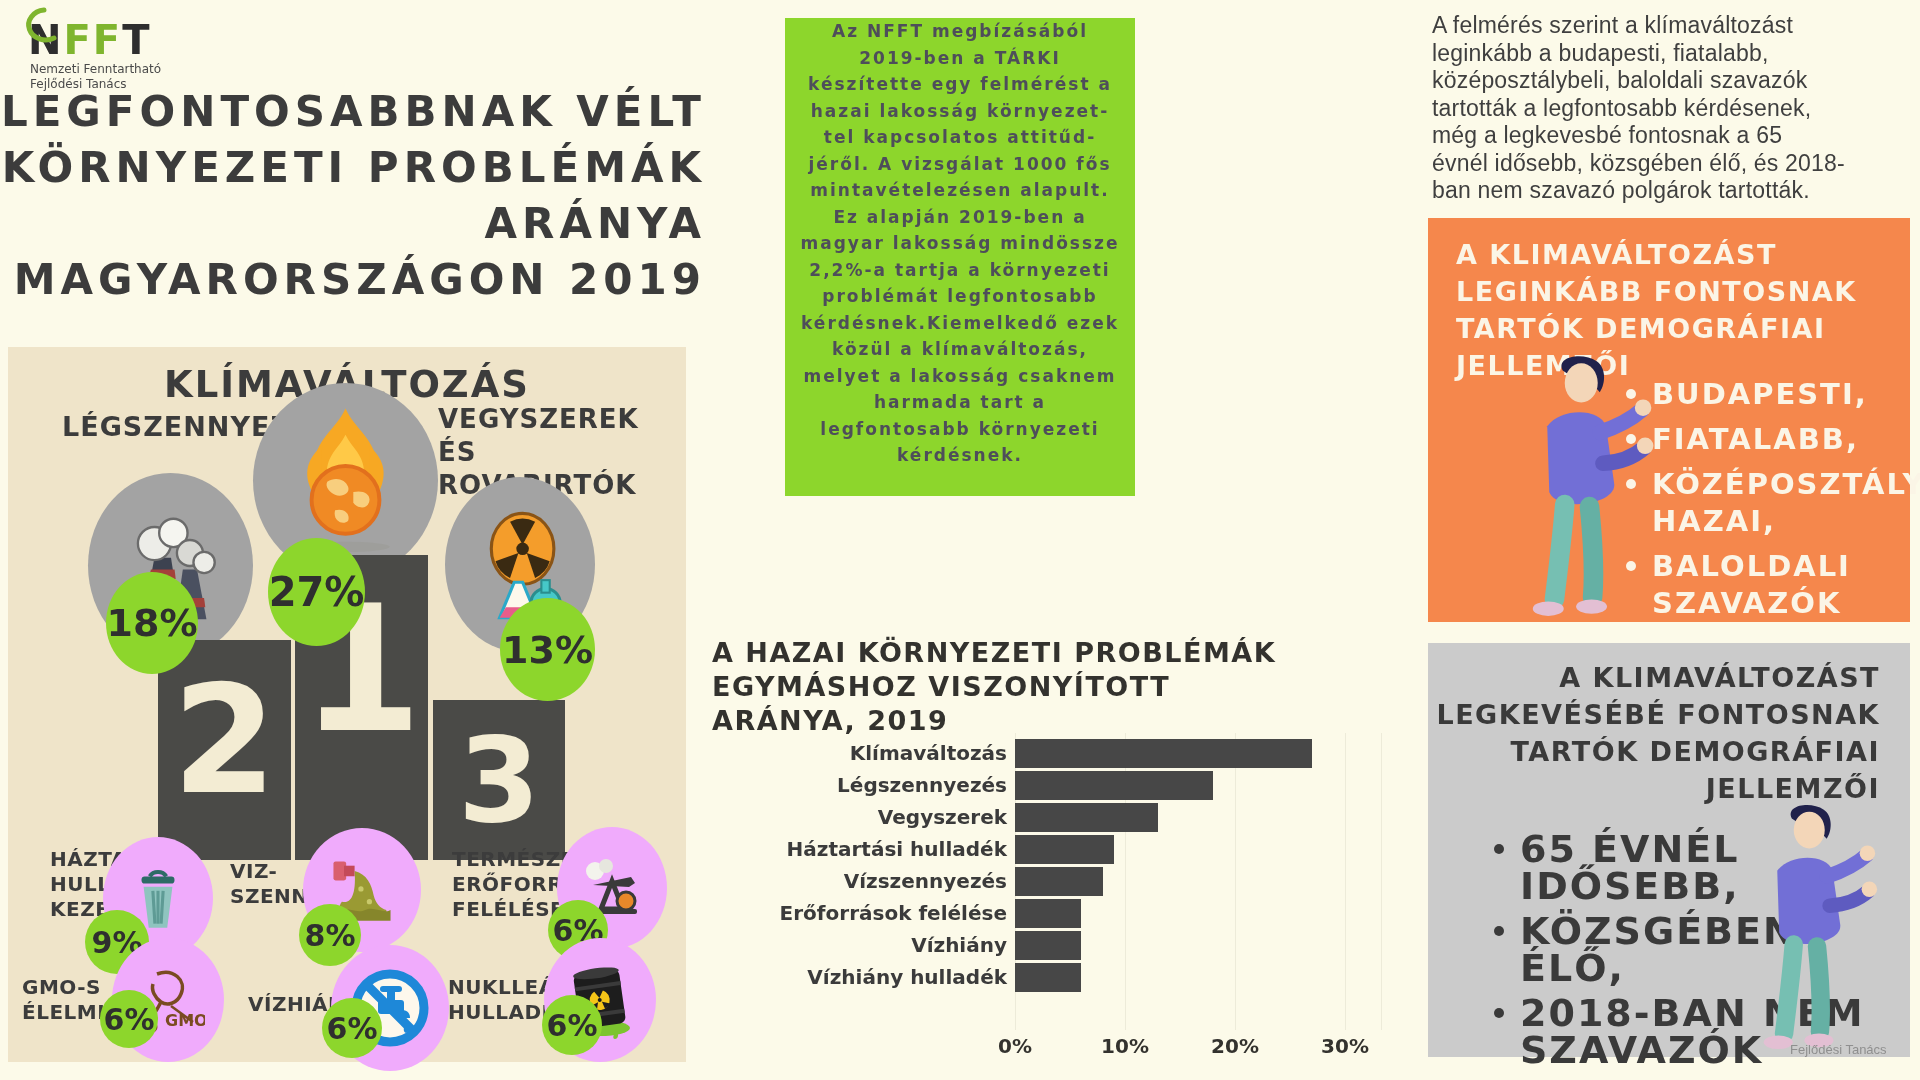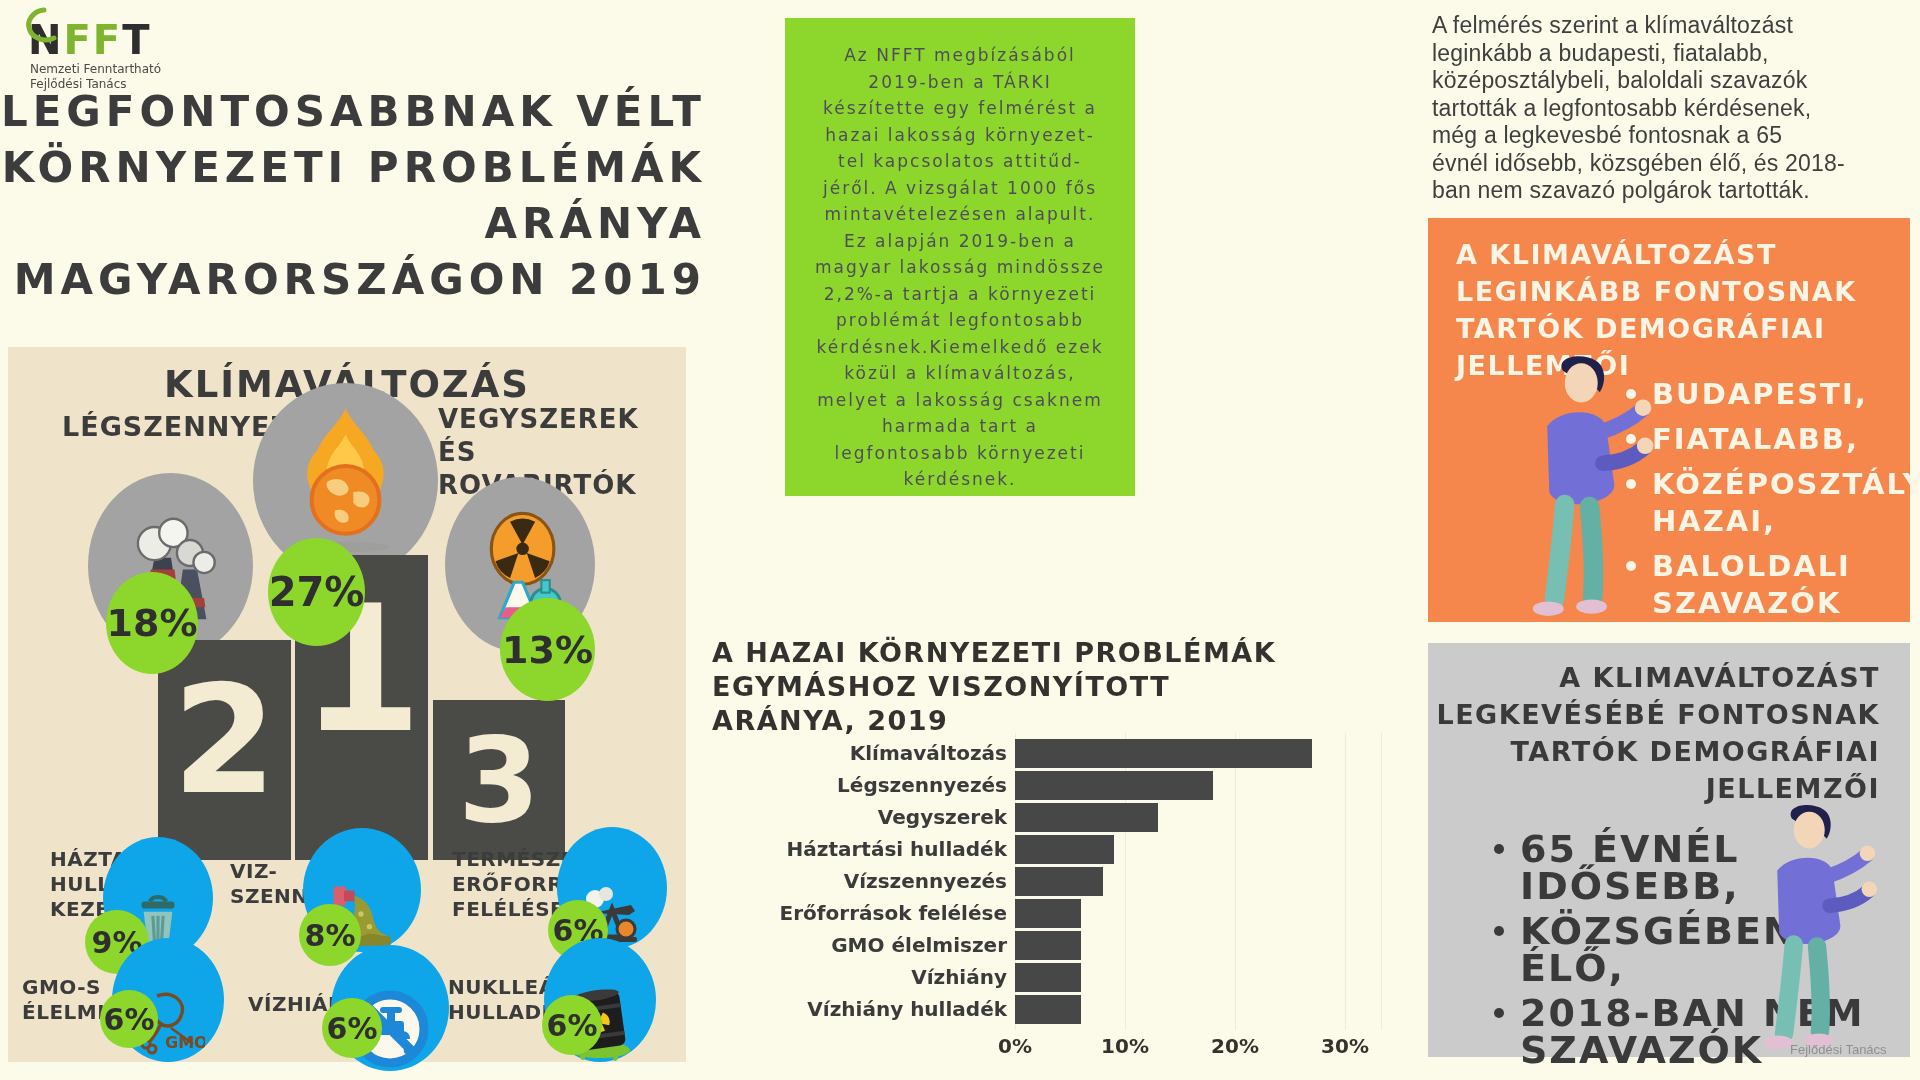--- a/index.html
+++ b/index.html
@@ -37,28 +37,28 @@
   .pod-1 .pod-num{font-size:175px;line-height:230px;}
   .pod-2 .pod-num{font-size:150px;line-height:200px;}
   .pod-3 .pod-num{font-size:118px;line-height:160px;}
   .bubble{position:absolute;border-radius:50%;background:#8DD62C;display:flex;align-items:center;justify-content:center;
     font-weight:bold;color:#2F2F2F;}
   .bub-27{left:260px;top:191px;width:97px;height:108px;font-size:40px;}
   .bub-18{left:98px;top:225px;width:92px;height:102px;font-size:38px;}
   .bub-13{left:492px;top:251px;width:95px;height:103px;font-size:38px;}
 
   .mini-label{position:absolute;font-size:20px;font-weight:bold;letter-spacing:0.5px;line-height:25px;color:#3C3C3C;}
-  .mini-ell{position:absolute;border-radius:50%;background:#0ea5e9;display:flex;align-items:flex-end;justify-content:center;}
+  .mini-ell{position:absolute;border-radius:50%;background:#f0abfc;display:flex;align-items:center;justify-content:center;}
   .mini-bub{position:absolute;border-radius:50%;background:#8DD62C;display:flex;align-items:center;justify-content:center;
     font-size:30px;font-weight:bold;color:#2F2F2F;}
 
   
   .green-box{position:absolute;left:785px;top:18px;width:350px;height:478px;background:#8DD62C;
     display:flex;align-items:flex-start;justify-content:center;}
-  .green-box-text{margin-top:24px;width:330px;text-align:center;font-size:17px;font-weight:normal;
+  .green-box-text{width:330px;text-align:center;font-size:17px;font-weight:bold;
     letter-spacing:2px;line-height:26.5px;color:#4E4E5A;}
 
   
   .chart-title{position:absolute;left:712px;top:636px;font-size:27px;font-weight:bold;
     letter-spacing:1.5px;line-height:34px;color:#33322e;}
   .chart-rows{position:absolute;left:700px;top:737px;}
   .crow{display:flex;align-items:center;height:32px;}
   .clabel{width:307px;text-align:right;padding-right:8px;font-weight:bold;font-size:20px;color:#3b3b3b;}
   .cbar{height:29px;background:#474747;}
   .gridline{position:absolute;top:733px;width:1px;height:297px;background:rgba(60,60,40,0.08);}
@@ -310,24 +310,20 @@
       </div>
     <div class="crow">
         <div class="clabel">Vízszennyezés</div>
         <div class="cbar" style="width: 88px; background: rgb(71, 71, 71);"></div>
       </div>
     <div class="crow">
         <div class="clabel">Erőforrások felélése</div>
         <div class="cbar" style="width: 66px; background: rgb(71, 71, 71);"></div>
       </div>
     <div class="crow">
-        <div class="clabel">GMO élelmiszer</div>
-        <div class="cbar" style="width: 66px; background: rgb(71, 71, 71);"></div>
-      </div>
-    <div class="crow">
         <div class="clabel">Vízhiány</div>
         <div class="cbar" style="width: 66px; background: rgb(71, 71, 71);"></div>
       </div>
     <div class="crow">
         <div class="clabel">Vízhiány hulladék</div>
         <div class="cbar" style="width: 66px; background: rgb(71, 71, 71);"></div>
       </div>
   </div>
   <div class="tick" style="left:1015px;">0%</div>
   <div class="tick" style="left:1125px;">10%</div>

